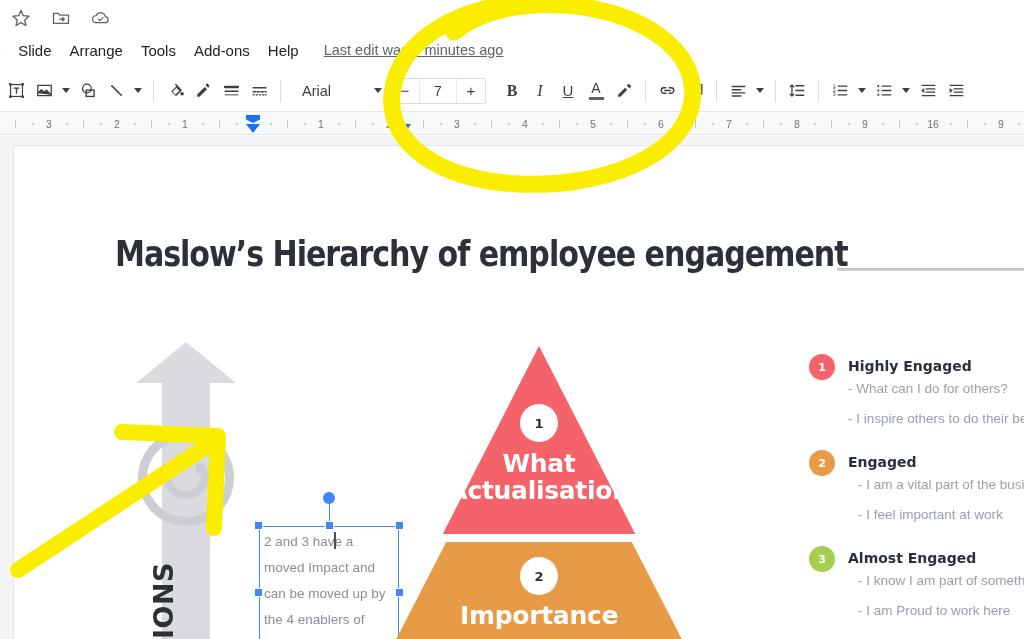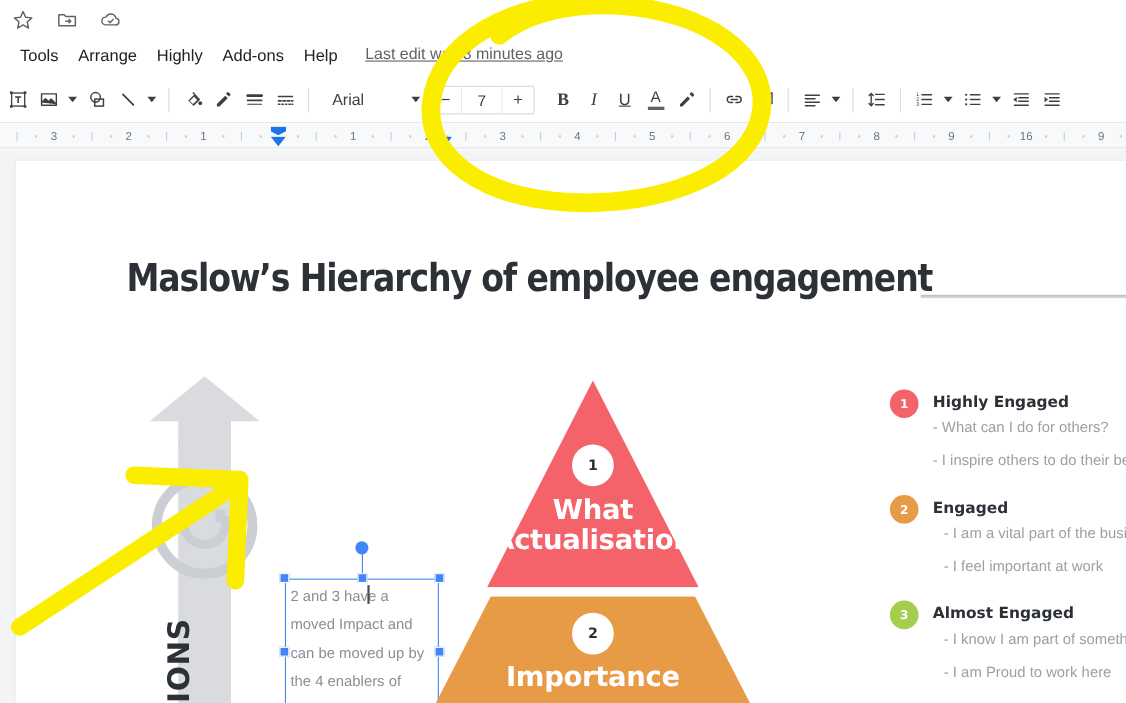--- a/index.html
+++ b/index.html
@@ -219,23 +219,23 @@
     <span class="ic">
       <svg width="22" height="20" viewBox="0 0 26 20" fill="none" stroke="#5f6368" stroke-width="1.5" stroke-linejoin="round" stroke-linecap="round">
         <path d="M7 15.5a4.2 4.2 0 0 1 .5-8.4 5.6 5.6 0 0 1 10.6 1.2 3.6 3.6 0 0 1-.6 7.2z"></path>
         <path d="M10 11.3l1.8 1.8 3.4-3.6"></path>
       </svg>
     </span>
   </div>
 
   <div class="menubar">
     <span class="mi">t</span>
+    <span class="mi">Slide</span>
+    <span class="mi">Arrange</span>
     <span class="mi">Tools</span>
-    <span class="mi">Arrange</span>
-    <span class="mi">Highly</span>
     <span class="mi">Add-ons</span>
     <span class="mi">Help</span>
     <span class="lastedit">Last edit was 3 minutes ago</span>
   </div>
 
   <div class="toolbar">
     <div style="width:2px;flex:none;"></div>
     <span class="tb-btn">
       <svg width="19" height="19" viewBox="0 0 24 24" fill="none" stroke="#3c4043" stroke-width="1.5">
         <rect x="4.5" y="4.5" width="15" height="15"></rect>

